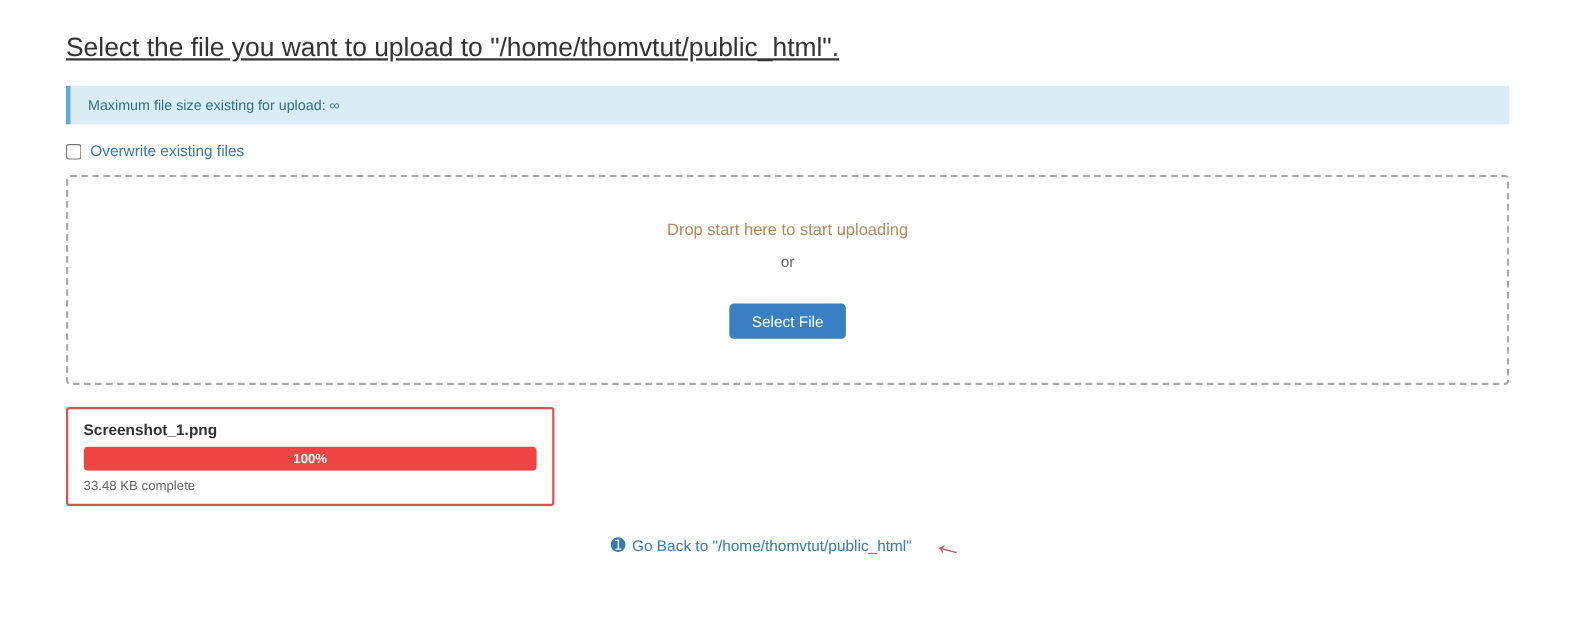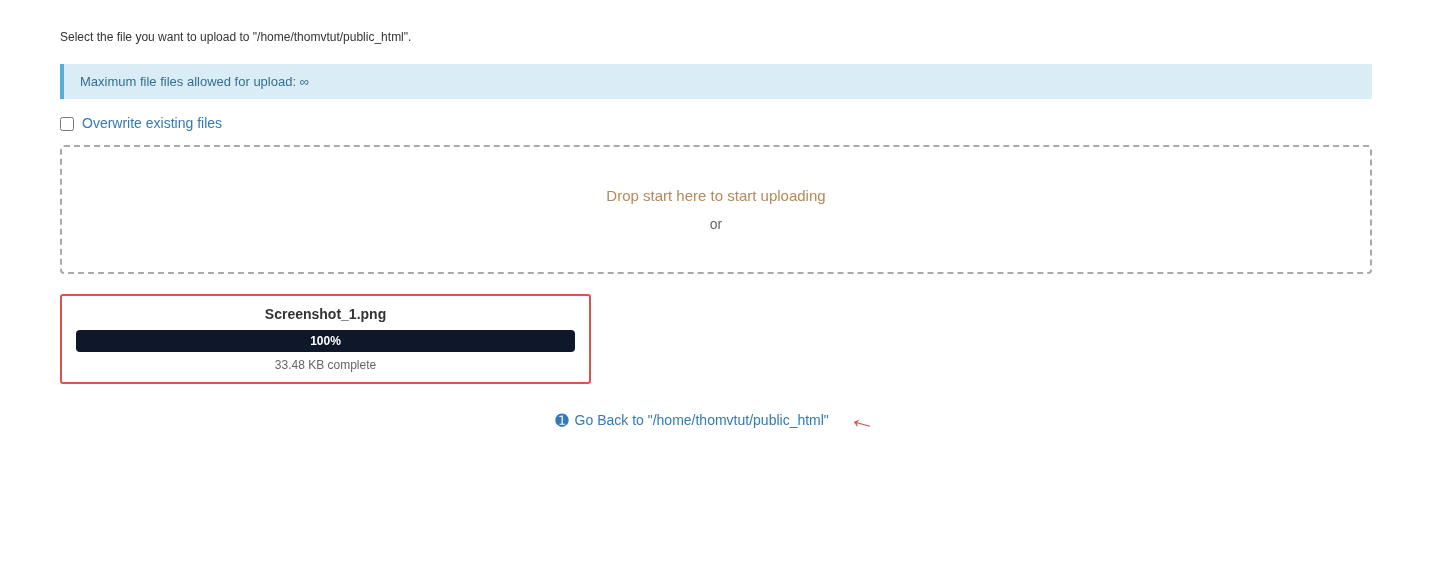--- a/index.html
+++ b/index.html
@@ -5,24 +5,25 @@
     * { box-sizing: border-box; margin: 0; padding: 0; }
     body {
       font-family: Arial, sans-serif;
       background: #fff;
       color: #333;
       font-size: 14px;
       padding: 30px 60px;
     }
 
     .page-title {
-      font-size: 12px;
+      font-size: 24px;
       color: #333;
       margin-bottom: 20px;
       font-weight: normal;
+      text-decoration: underline;
     }
 
     .info-banner {
       background-color: #daedf7;
       border-left: 4px solid #5bacd8;
       padding: 10px 16px;
       margin-bottom: 16px;
       font-size: 13px;
       color: #31708f;
     }
@@ -57,60 +58,59 @@
 
     .drop-zone-text {
       color: #b5895a;
       font-size: 15px;
       margin-bottom: 12px;
     }
 
     .drop-zone-or {
       color: #666;
       font-size: 14px;
-      margin-bottom: 0;
+      margin-bottom: 30px;
     }
 
     .select-file-btn {
       background-color: #3a7fc1;
       color: #fff;
       border: none;
       padding: 8px 20px;
       border-radius: 4px;
       font-size: 14px;
       cursor: pointer;
     }
 
     .file-item {
       border: 2px solid #d9534f;
       border-radius: 3px;
       padding: 10px 14px;
-      width: 531px;
+      width: 444px;
       margin-bottom: 20px;
-      text-align: center;
     }
 
     .file-name {
       font-weight: bold;
       font-size: 14px;
       color: #333;
       margin-bottom: 8px;
     }
 
     .progress-bar-container {
       background: #e0e0e0;
       border-radius: 4px;
       height: 22px;
       overflow: hidden;
       margin-bottom: 6px;
       position: relative;
     }
 
     .progress-bar-fill {
-      background: #0f172a;
+      background: #ef4444;
       height: 100%;
       display: flex;
       align-items: center;
       justify-content: center;
       color: #fff;
       font-size: 12px;
       font-weight: bold;
     }
 
     .file-status {
@@ -148,31 +148,32 @@
       transform: scaleX(-1) rotate(-15deg);
       margin-left: 8px;
     }
   </style>
 </head>
 <body>
 
 <h1 class="page-title">Select the file you want to upload to "/home/thomvtut/public_html".</h1>
 
 <div class="info-banner">
-  <span>Maximum file files allowed for upload: ∞</span>
+  <span>Maximum file size existing for upload: ∞</span>
 </div>
 
 <div class="overwrite-row">
   <input type="checkbox" id="overwrite-cb" style="">
   <label for="overwrite-cb" class="overwrite-label">Overwrite existing files</label>
 </div>
 
 <div class="drop-zone">
   <div class="drop-zone-text">Drop start here to start uploading</div>
   <div class="drop-zone-or">or</div>
+  <button class="select-file-btn">Select File</button>
 </div>
 
 <div class="file-item">
   <div class="file-name">Screenshot_1.png</div>
   <div class="progress-bar-container">
     <div class="progress-bar-fill" style="width: 100%;">
       <span>100%</span>
     </div>
   </div>
   <div class="file-status">33.48 KB complete</div>

